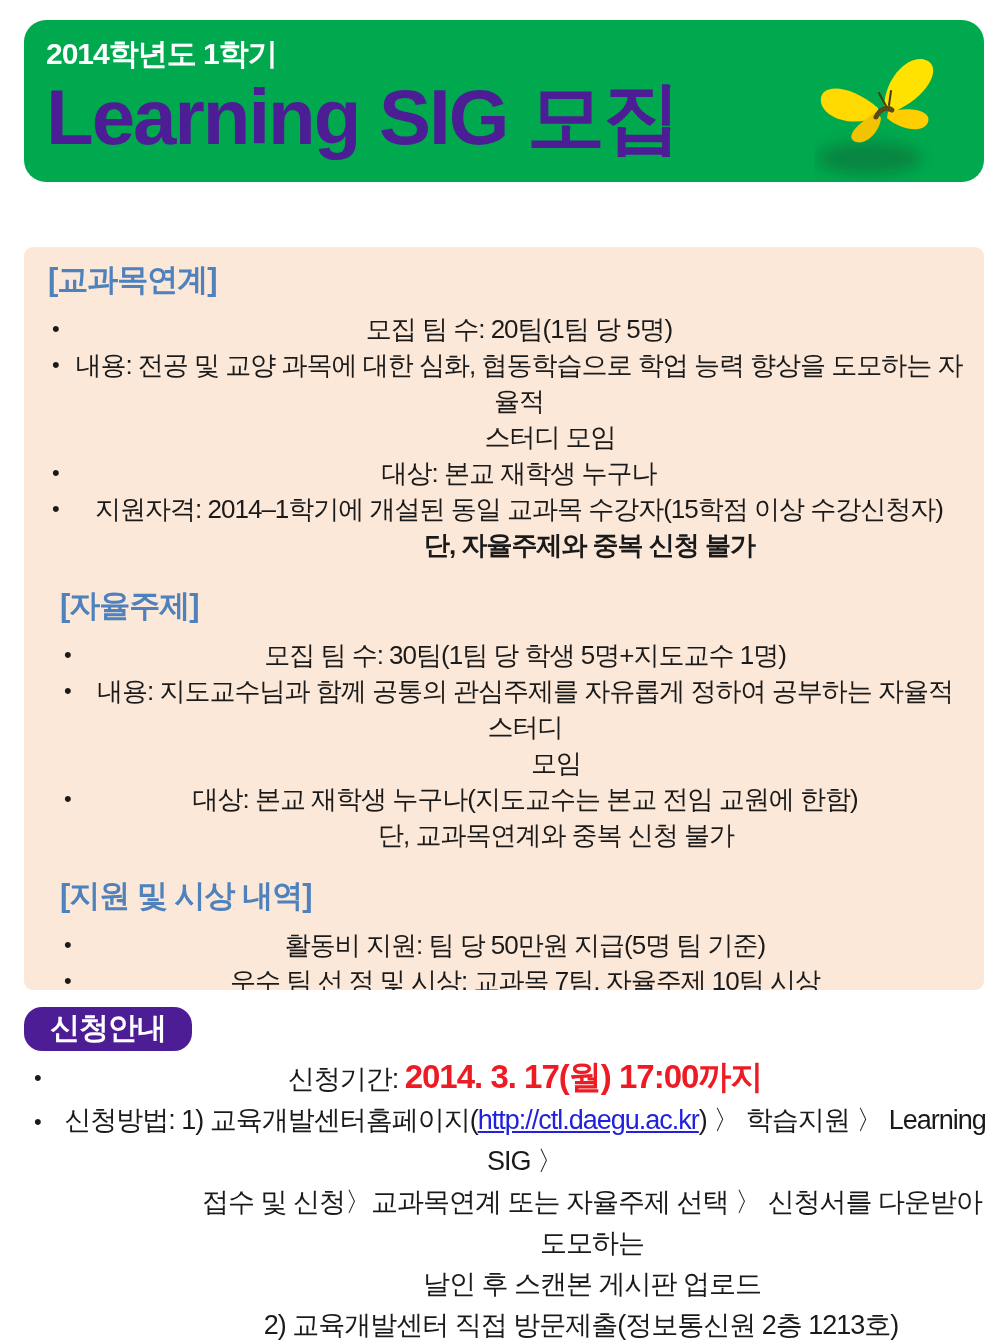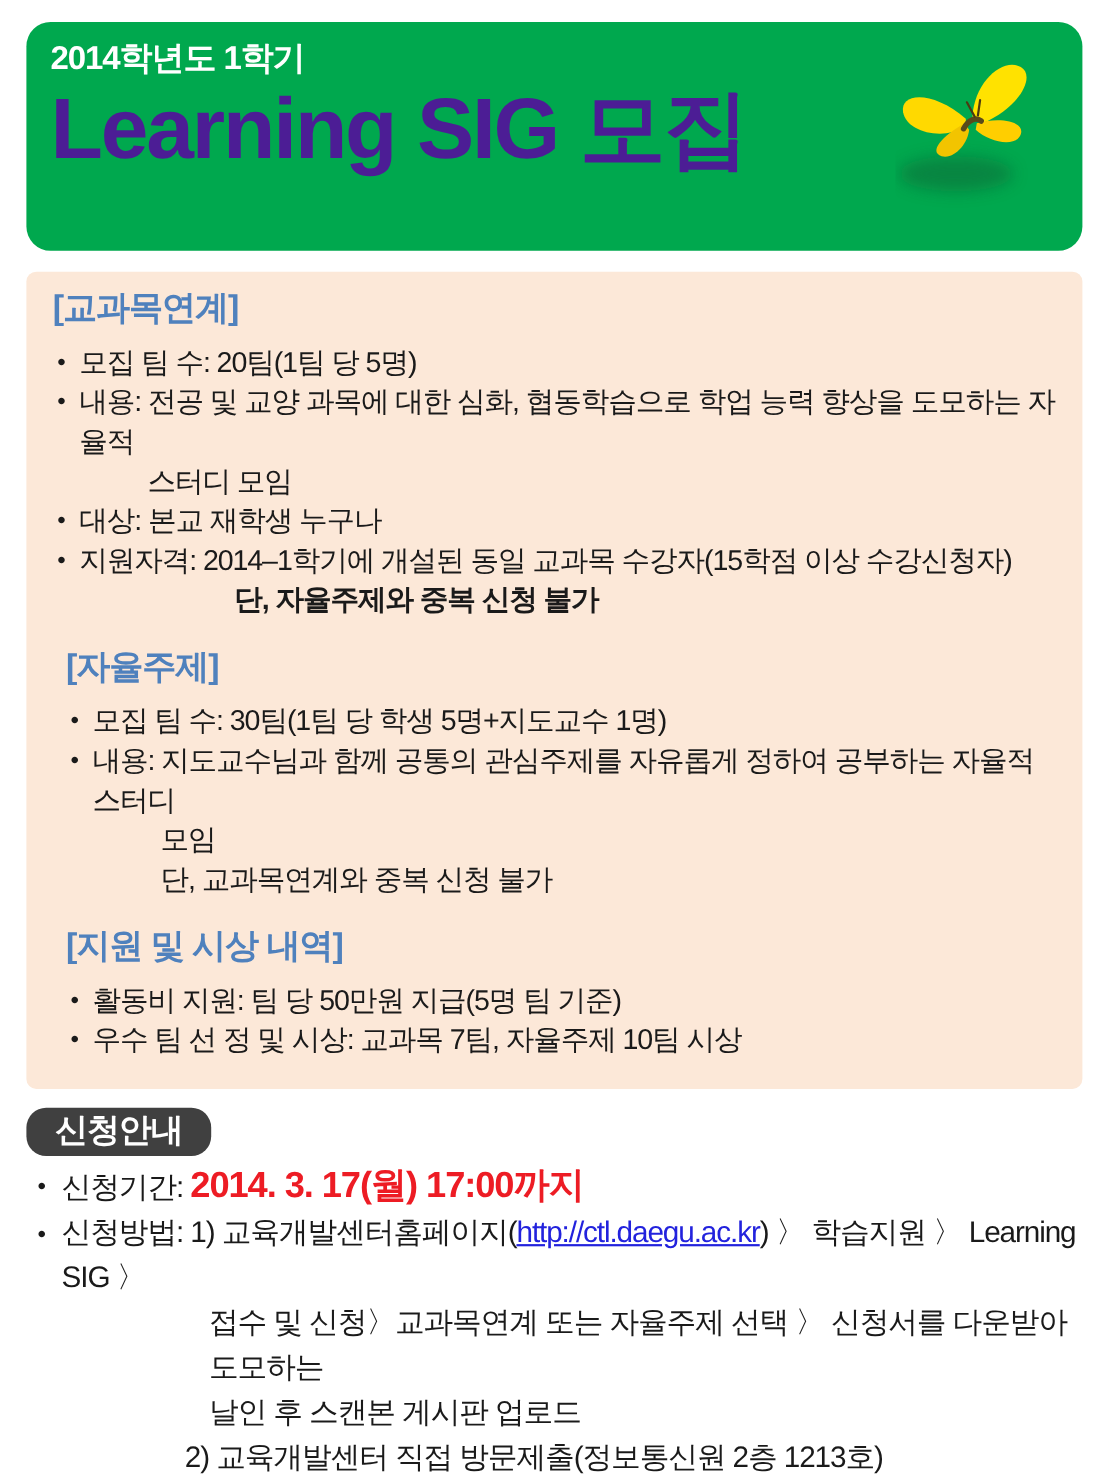--- a/index.html
+++ b/index.html
@@ -8,21 +8,21 @@
     font-family: "Liberation Sans", "DejaVu Sans", sans-serif;
     color: #1a1a1a;
     height: 1344px;
     overflow: hidden;
   }
   .page { width: 1008px; height: 1344px; position: relative; }
 
   
   .header {
     position: absolute; left: 24px; top: 20px;
-    width: 960px; height: 208px;
+    width: 960px; height: 162px;
     background: #00a84e;
     border-radius: 22px;
     padding: 16px 0 0 22px;
     overflow: hidden;
   }
   .header .semester {
     color: #ffffff; font-weight: bold; font-size: 30px; line-height: 36px;
     letter-spacing: -1px;
   }
   .header .title {
@@ -44,33 +44,33 @@
     padding: 12px 18px 16px 24px;
     overflow: hidden;
   }
   .sec-heading {
     color: #4f81bd; font-weight: bold; font-size: 31px; line-height: 42px;
     letter-spacing: -1px; margin-bottom: 10px;
   }
   .sec + .sec { margin-top: 22px; margin-left: 12px; }
   .line {
     font-size: 26px; line-height: 36px; letter-spacing: -1px;
-    position: relative; padding-left: 24px; color: #1a1a1a;
+    position: relative; padding-left: 24px; color: #1a1a1a; text-align: center;
   }
   .line.bullet::before {
     content: "\2022"; position: absolute; left: 4px; top: 0;
     font-size: 22px;
   }
   .line.ind-a { padding-left: 86px; }
   .line.ind-b { padding-left: 165px; font-weight: bold; }
 
   
   .apply-badge {
     position: absolute; left: 24px; top: 1007px;
-    background: #404040; color: #ffffff;
+    background: #4c1d95; color: #ffffff;
     font-weight: bold; font-size: 30px; line-height: 30px;
     padding: 6px 26px 8px; border-radius: 18px;
     letter-spacing: -1px;
   }
   .apply-lines { position: absolute; left: 32px; top: 1056px; width: 962px; }
   .apply-lines .line { font-size: 27px; line-height: 41px; letter-spacing: -1px; }
   .apply-lines .line.bullet::before { left: 2px; top: 1px; font-size: 22px; }
   .apply-lines .line.a-ind1 { padding-left: 158px; }
   .apply-lines .line.a-ind2 { padding-left: 136px; }
   .period-value {
@@ -112,20 +112,21 @@
       <div class="line bullet">대상: 본교 재학생 누구나</div>
       <div class="line bullet">지원자격: 2014–1학기에 개설된 동일 교과목 수강자(15학점 이상 수강신청자)</div>
       <div class="line ind-b">단, 자율주제와 중복 신청 불가</div>
     </div>
 
     <div class="sec">
       <div class="sec-heading">[자율주제]</div>
       <div class="line bullet">모집 팀 수: 30팀(1팀 당 학생 5명+지도교수 1명)</div>
       <div class="line bullet">내용: 지도교수님과 함께 공통의 관심주제를 자유롭게 정하여 공부하는 자율적 스터디</div>
       <div class="line ind-a">모임</div>
+      <div class="line bullet">대상: 본교 재학생 누구나(지도교수는 본교 전임 교원에 한함)</div>
       <div class="line ind-a">단, 교과목연계와 중복 신청 불가</div>
     </div>
 
     <div class="sec">
       <div class="sec-heading">[지원 및 시상 내역]</div>
       <div class="line bullet">활동비 지원: 팀 당 50만원 지급(5명 팀 기준)</div>
       <div class="line bullet">우수 팀 선 정 및 시상: 교과목 7팀, 자율주제 10팀 시상</div>
 
     </div>
 

